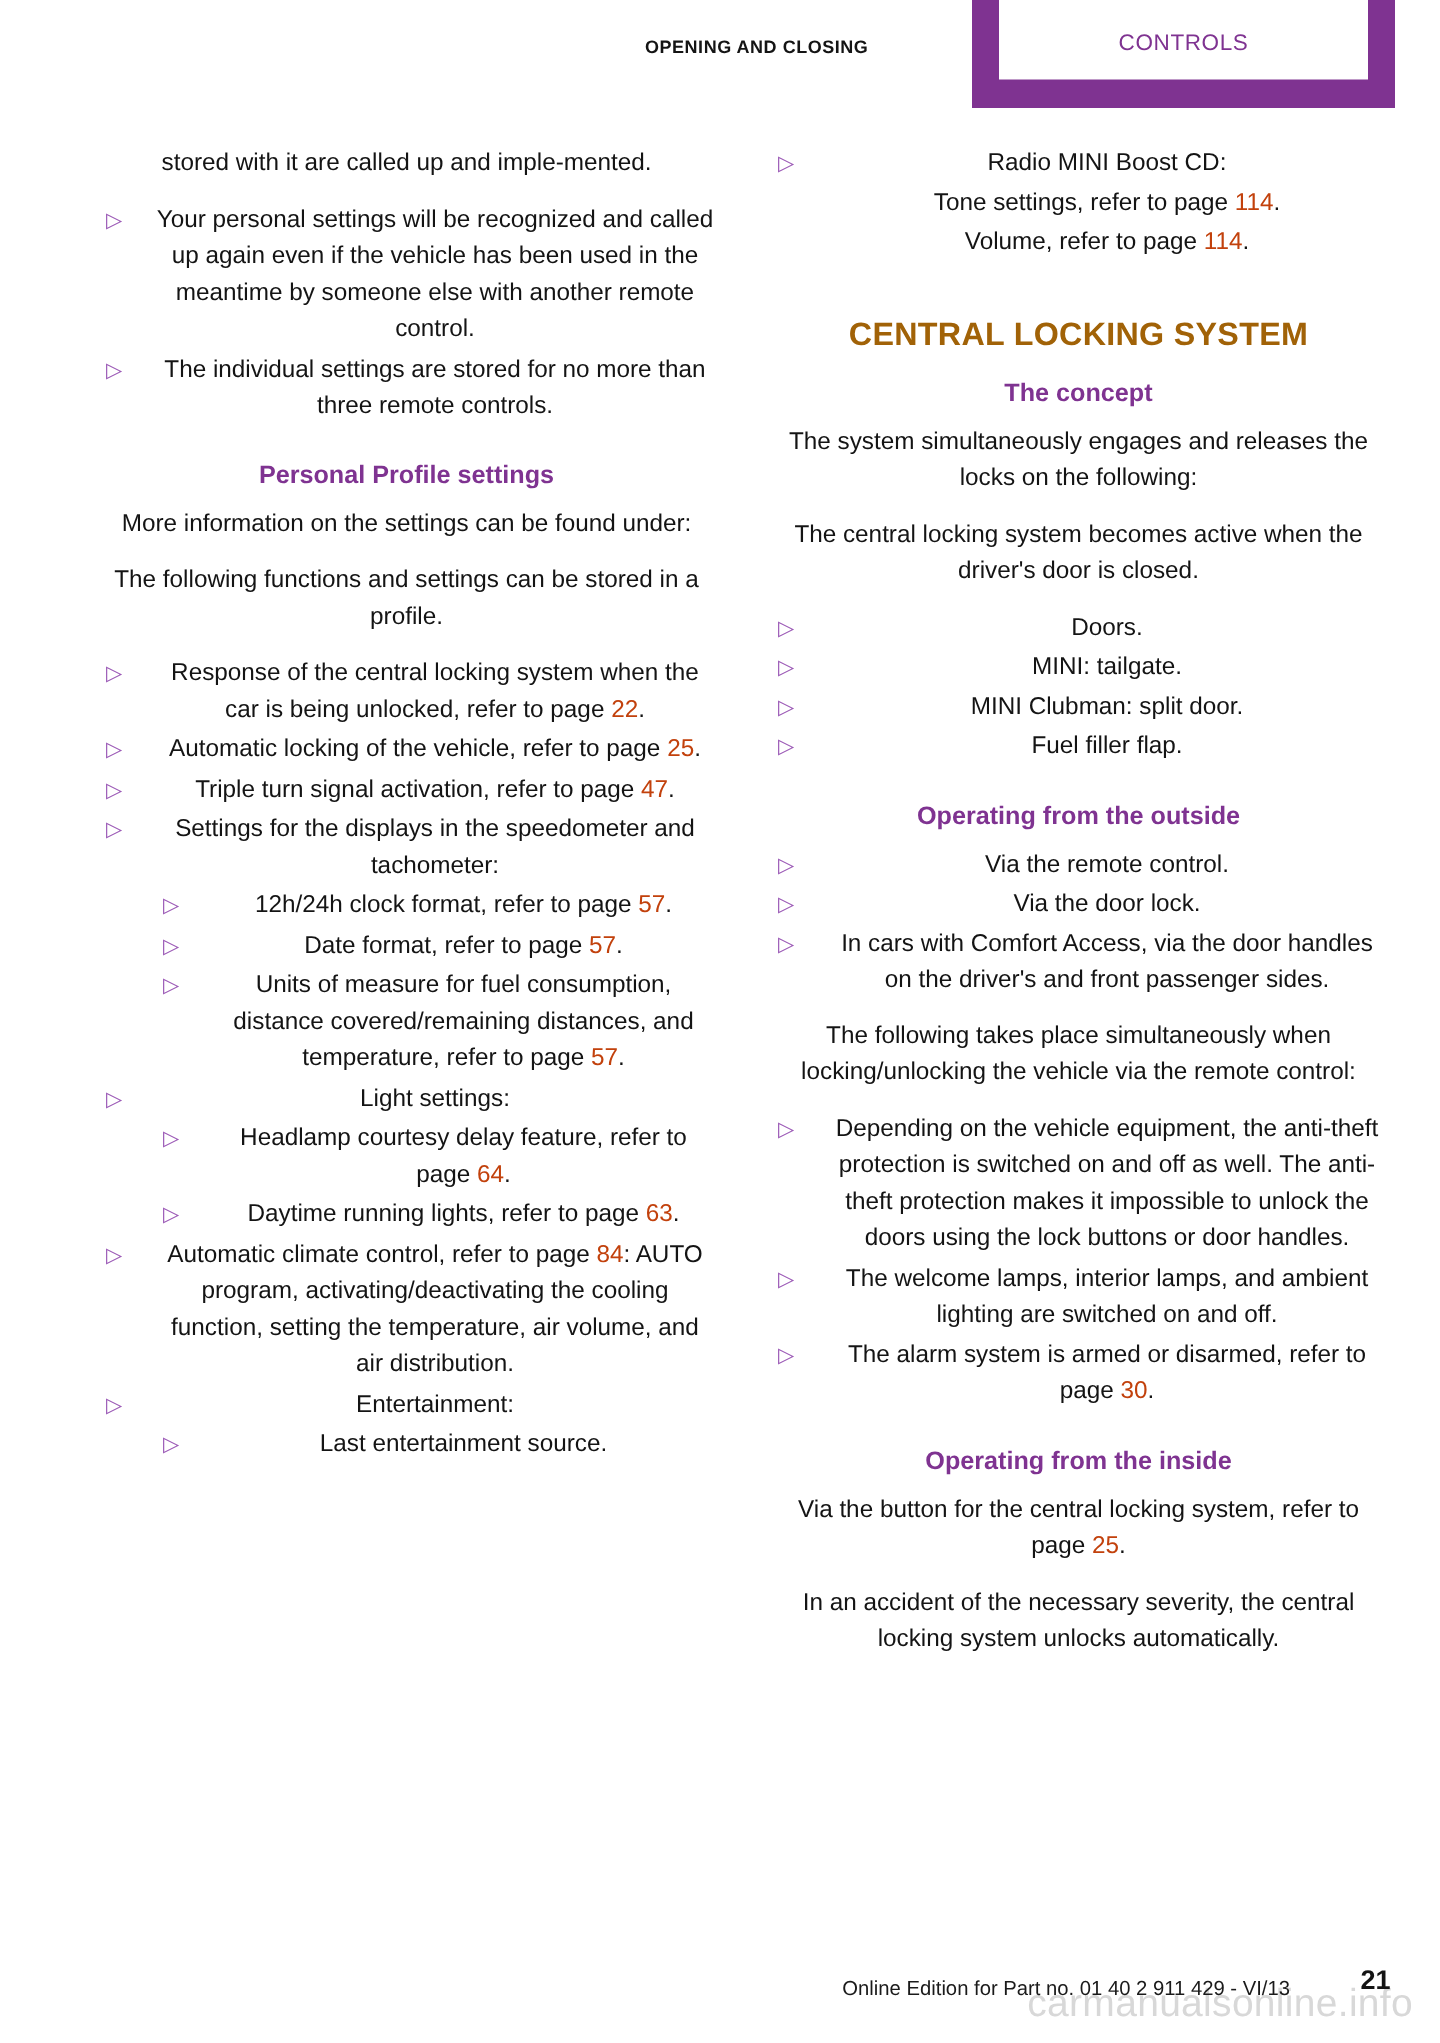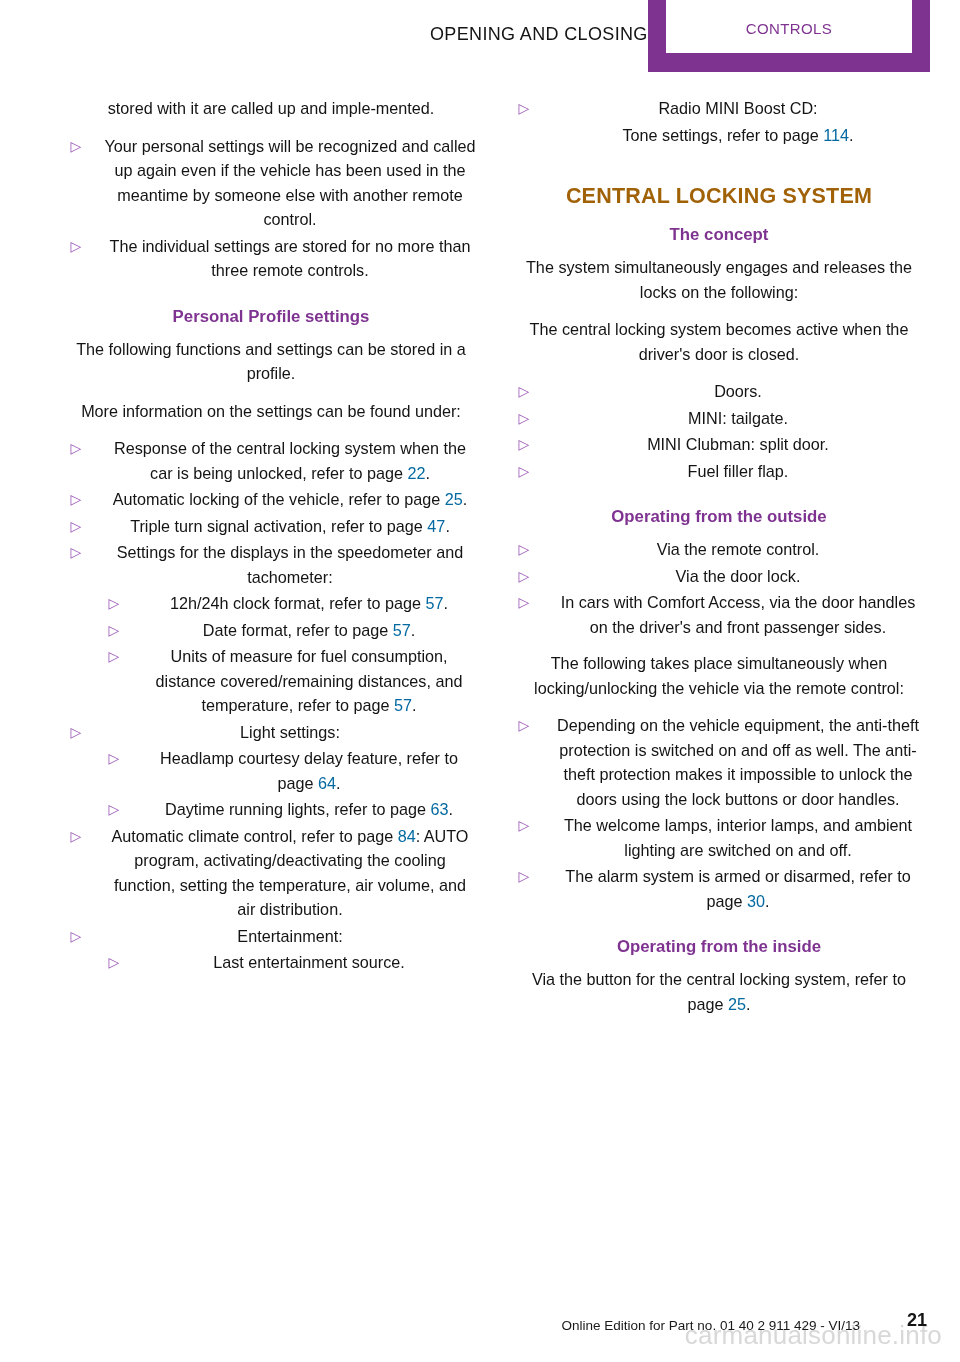--- a/index.html
+++ b/index.html
@@ -17,22 +17,22 @@
 
   
   .header {
     position: absolute;
     left: 0; top: 0;
     width: 960px; height: 72px;
   }
   .header-left-title {
     position: absolute;
     left: 430px; top: 24px;
-    font-size: 18px;
-    font-weight: normal;
+    font-size: 12px;
+    font-weight: bold;
     letter-spacing: 0.35px;
     color: #141414;
     white-space: nowrap;
   }
   
   .header-tab-frame {
     position: absolute;
     left: 648px; top: -20px;
     width: 282px; height: 92px;
     background: #7F3391;
@@ -121,21 +121,21 @@
 
   
   .cont {
     margin: 0 0 2px 0;
     padding-left: 38px;
     font-size: 16.2px;
     line-height: 24.5px;
     color: #141414;
   }
 
-  .pg { color: #0369a1; }
+  .pg { color: #c2410c; }
 
   
   .footer {
     position: absolute;
     left: 0; bottom: 0;
     width: 960px; height: 72px;
   }
   .footer-edition {
     position: absolute;
     left: 0; top: 28px;
@@ -187,22 +187,22 @@
       <div class="bullet">
         <span class="marker">▷</span>
         <span>The individual settings are stored for no more than three remote controls.</span>
       </div>
     </div>
 
     <div class="spacer-md"></div>
 
     <h3 class="subhead">Personal Profile settings</h3>
 
+    <p class="para">More information on the settings can be found under:</p>
     <p class="para">The following functions and settings can be stored in a profile.</p>
-    <p class="para">More information on the settings can be found under:</p>
 
     <div id="left-items">
         <div class="bullet"><span class="marker">▷</span><span>Response of the central locking system when the car is being unlocked, refer to page </span><span class="pg">22</span><span>.</span></div>
         <div class="bullet"><span class="marker">▷</span><span>Automatic locking of the vehicle, refer to page </span><span class="pg">25</span><span>.</span></div>
         <div class="bullet"><span class="marker">▷</span><span>Triple turn signal activation, refer to page </span><span class="pg">47</span><span>.</span></div>
         <div class="bullet"><span class="marker">▷</span><span>Settings for the displays in the speedometer and tachometer:</span></div>
         <div class="bullet lvl2"><span class="marker">▷</span><span>12h/24h clock format, refer to page </span><span class="pg">57</span><span>.</span></div>
         <div class="bullet lvl2"><span class="marker">▷</span><span>Date format, refer to page </span><span class="pg">57</span><span>.</span></div>
         <div class="bullet lvl2"><span class="marker">▷</span><span>Units of measure for fuel consumption, distance covered/remaining distances, and temperature, refer to page </span><span class="pg">57</span><span>.</span></div>
         <div class="bullet"><span class="marker">▷</span><span>Light settings:</span></div>
@@ -215,20 +215,21 @@
   </div>
 
   <div class="col col-right">
 
     <div class="bullet">
       <span class="marker">▷</span>
       <span>Radio MINI Boost CD:</span>
     </div>
     <div id="radio-lines">
         <div class="cont"><span>Tone settings, refer to page </span><span class="pg">114</span><span>.</span></div>
+        <div class="cont"><span>Volume, refer to page </span><span class="pg">114</span><span>.</span></div>
       </div>
 
     <div class="spacer-lg"></div>
 
     <h2 class="section-title">CENTRAL LOCKING SYSTEM</h2>
 
     <h3 class="subhead">The concept</h3>
     <p class="para">The system simultaneously engages and releases the locks on the following:</p>
     <p class="para">The central locking system becomes active when the driver's door is closed.</p>
     <div id="concept-items">
@@ -251,20 +252,21 @@
     <div id="outside-bottom">
         <div class="bullet"><span class="marker">▷</span><span>Depending on the vehicle equipment, the anti-theft protection is switched on and off as well. The anti-theft protection makes it impossible to unlock the doors using the lock buttons or door handles.</span></div>
         <div class="bullet"><span class="marker">▷</span><span>The welcome lamps, interior lamps, and ambient lighting are switched on and off.</span></div>
         <div class="bullet"><span class="marker">▷</span><span>The alarm system is armed or disarmed, refer to page </span><span class="pg">30</span><span>.</span></div>
       </div>
 
     <div class="spacer-md"></div>
 
     <h3 class="subhead">Operating from the inside</h3>
     <p class="para" id="inside-para-1"><span>Via the button for the central locking system, refer to page </span><span class="pg">25</span><span>.</span></p>
+    <p class="para">In an accident of the necessary severity, the central locking system unlocks automatically.</p>
   </div>
 </div>
 
 <div class="footer">
   <div class="watermark">carmanualsonline.info</div>
   <div class="footer-edition">Online Edition for Part no. 01 40 2 911 429 - VI/13</div>
   <div class="footer-page-number">21</div>
 </div>
 
 </body></html>

